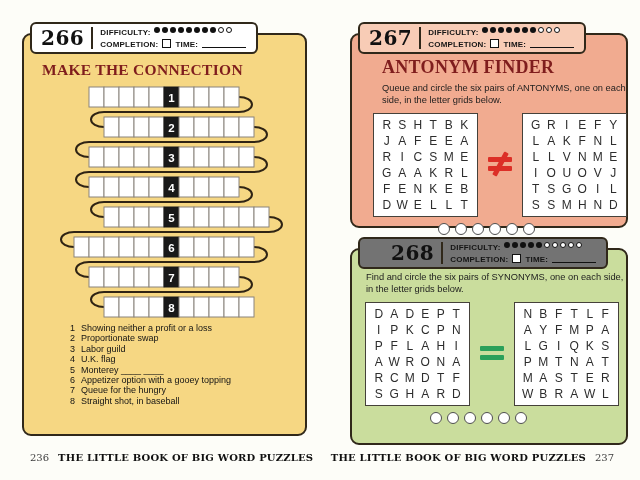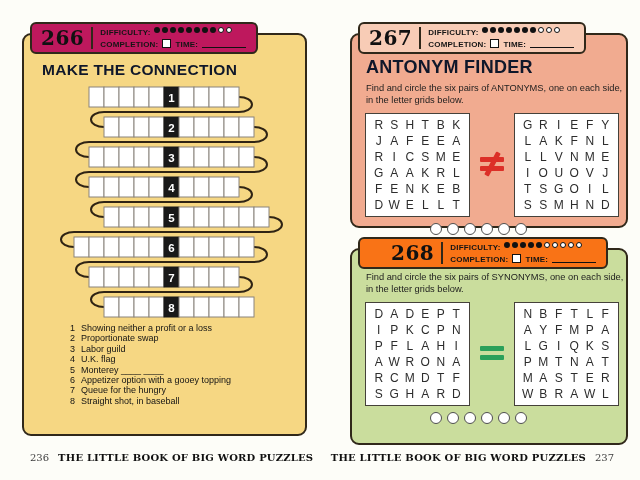--- a/index.html
+++ b/index.html
@@ -36,22 +36,22 @@
   .mline{font-size:8px;font-weight:bold;letter-spacing:0.2px;color:#151515;line-height:11px;display:flex;align-items:flex-start;}
   .dots{display:inline-flex;align-items:center;margin-left:3px;gap:1.5px;}
   .dot{display:inline-block;width:6.5px;height:6.5px;border-radius:50%;box-sizing:border-box;}
   .dot.f{background:#111;}
   .dot.e{background:#fff;border:1.2px solid #111;}
   .cbox{display:inline-block;width:7px;height:7px;border:1.2px solid #111;background:#fff;margin:0 4px;}
   .tline{display:inline-block;width:44px;height:8px;border-bottom:1.2px solid #111;margin-left:4px;}
 
   .card-body{position:relative;box-sizing:border-box;}
   .ptitle{
-    font-family:Liberation Sans, sans-serif;font-weight:bold;
-    color:#0f172a;margin:0 0 5px 0;letter-spacing:0.3px;
+    font-family:Liberation Serif, serif;font-weight:bold;
+    color:#7f1d1d;margin:0 0 5px 0;letter-spacing:0.3px;
   }
   #page-left .ptitle{font-size:15.5px;}
   #page-right .ptitle{font-size:18px;}
   .instr{font-size:9.3px;line-height:1.28;color:#1d1d1d;margin:0;}
 
   
   .board{display:block;margin:4px auto 0 auto;}
 
   
   .clues{margin:3px 0 0 28px;}
@@ -78,30 +78,30 @@
   
   .footer{position:absolute;bottom:17px;font-size:10px;display:flex;align-items:baseline;gap:9px;}
   #footer-left{left:30px;}
   #footer-right{right:26px;}
   .fpage{font-family:"DejaVu Serif", serif;color:#3c3c3c;}
   .ftitle{font-family:"DejaVu Serif", serif;font-weight:bold;color:#101010;letter-spacing:0.2px;}
 
   
   #card-266{left:22px;top:33px;width:285px;height:403px;}
   #card-266 .card-body{padding:26px 12px 6px 18px;}
-  #card-267{left:28px;top:33px;width:278px;height:195px;}
+  #card-267{left:28px;top:33px;width:278px;height:195px;padding-left:16px;}
   #card-268{left:28px;top:248px;width:278px;height:197px;}
   #page-right .card-body{padding:22px 8px 5px 14px;}
 </style>
 </head>
 <body>
 
 <div class="page" id="page-left">
   <div class="card" id="card-266" style="background: rgb(246, 215, 131);">
-    <div class="badge" style="background: #be185d;">
+    <div class="badge" style="background: #ffffff;">
       <span class="pnum">266</span>
       <span class="vdiv"></span>
       <span class="meta">
         <span class="mline">
           <span>DIFFICULTY:</span>
           <span class="dots">
               <span class="dot f"></span>
               <span class="dot f"></span>
               <span class="dot f"></span>
               <span class="dot f"></span>
@@ -293,21 +293,21 @@
         <span class="mline">
           <span>COMPLETION:</span>
           <span class="cbox"></span>
           <span>TIME:</span>
           <span class="tline"></span>
         </span>
       </span>
     </div>
     <div class="card-body">
       <h2 class="ptitle">ANTONYM FINDER</h2>
-      <p class="instr" style="width:258px;">Find and circle the six pairs of ANTONYMS, one on each side, in the letter grids below.</p>
+      <p class="instr" style="width:258px;">Queue and circle the six pairs of ANTONYMS, one on each side, in the letter grids below.</p>
       <div class="grids">
         <div class="lgrid">
             <div class="grow">
               <span class="gl">R</span>
               <span class="gl">S</span>
               <span class="gl">H</span>
               <span class="gl">T</span>
               <span class="gl">B</span>
               <span class="gl">K</span>
             </div>
@@ -413,21 +413,21 @@
           <span class="ac"></span>
           <span class="ac"></span>
           <span class="ac"></span>
           <span class="ac"></span>
           <span class="ac"></span>
         </div>
     </div>
   </div>
 
   <div class="card" id="card-268" style="background: rgb(202, 221, 157);">
-    <div class="badge" style="background: #f97316; padding-left: 31px;">
+    <div class="badge" style="background: #737373; padding-left: 31px;">
       <span class="pnum">268</span>
       <span class="vdiv"></span>
       <span class="meta">
         <span class="mline">
           <span>DIFFICULTY:</span>
           <span class="dots">
               <span class="dot f"></span>
               <span class="dot f"></span>
               <span class="dot f"></span>
               <span class="dot f"></span>

